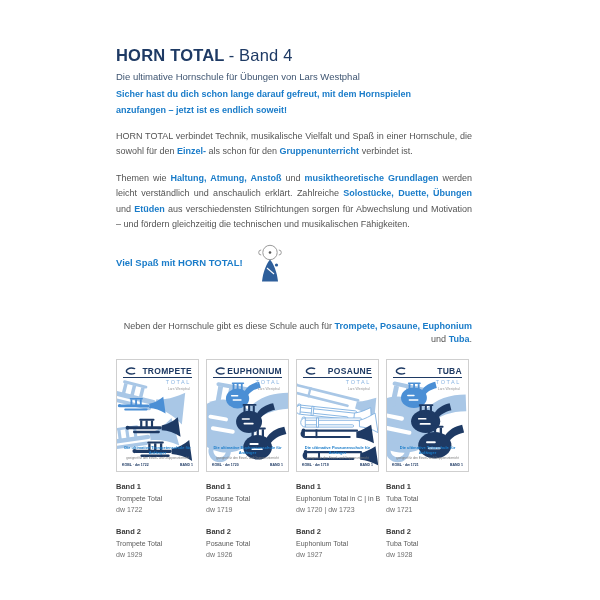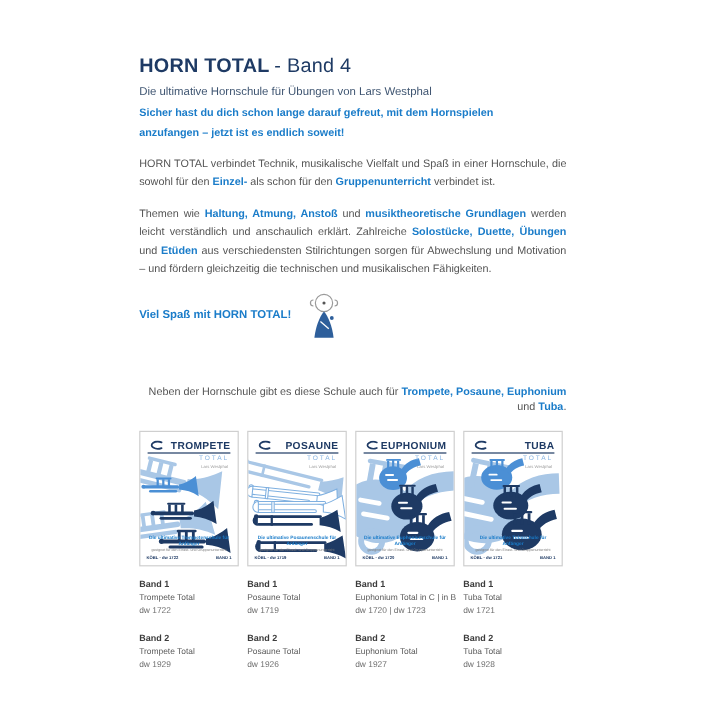--- a/index.html
+++ b/index.html
@@ -152,20 +152,48 @@
           <div class="cover-subline">geeignet für den Einzel- und Gruppenunterricht</div>
           <div class="cover-footrow">
             <span>KÖBL · dw 1722</span>
             <span>BAND 1</span>
           </div>
         </div>
       </div>
 
       <div class="cover">
         <svg class="cover-art" viewBox="0 0 83 113">
+          <use href="#euphonium" fill="#a9c7e6" transform="translate(-14,16) rotate(10) scale(2.25)"></use>
+          <circle cx="13" cy="93" r="9" fill="none" stroke="#a9c7e6" stroke-width="5"></circle>
+          <use href="#euphonium" fill="#4b8fd5" transform="translate(16,22) scale(0.85)"></use>
+          <use href="#euphonium" fill="#1e3a64" transform="translate(26,44) scale(0.95)"></use>
+          <use href="#euphonium" fill="#1e3a64" transform="translate(33,68) scale(1.05)"></use>
+        </svg>
+        <div class="cover-head">
+          <div class="cover-title-row">
+            <svg width="13" height="8" viewBox="0 0 14 8">
+                <use href="#swoosh-shape"></use>
+              </svg>
+            <span class="cover-name">EUPHONIUM</span>
+          </div>
+          <div class="cover-total">TOTAL</div>
+          <div class="cover-author">Lars Westphal</div>
+        </div>
+        <div class="cover-foot">
+          <div class="cover-tagline">Die ultimative Euphoniumschule für Anfänger</div>
+          <div class="cover-subline">geeignet für den Einzel- und Gruppenunterricht</div>
+          <div class="cover-footrow">
+            <span>KÖBL · dw 1720</span>
+            <span>BAND 1</span>
+          </div>
+        </div>
+      </div>
+
+      <div class="cover">
+        <svg class="cover-art" viewBox="0 0 83 113">
           <use href="#trombone" fill="#a9c7e6" transform="translate(-8,16) rotate(14) scale(1.15)"></use>
           <use href="#trombone" fill="#ffffff" stroke="#7fb0e0" stroke-width="0.9" transform="translate(-4,40) rotate(6)"></use>
           <use href="#trombone" fill="#ffffff" stroke="#7fb0e0" stroke-width="0.9" transform="translate(0,54)"></use>
           <use href="#trombone" fill="#1e3a64" transform="translate(0,66) scale(0.95)"></use>
           <use href="#trombone" fill="#1e3a64" transform="translate(2,88) scale(0.98)"></use>
         </svg>
         <div class="cover-head">
           <div class="cover-title-row">
             <svg width="13" height="8" viewBox="0 0 14 8">
                 <use href="#swoosh-shape"></use>
@@ -173,48 +201,20 @@
             <span class="cover-name">POSAUNE</span>
           </div>
           <div class="cover-total">TOTAL</div>
           <div class="cover-author">Lars Westphal</div>
         </div>
         <div class="cover-foot">
           <div class="cover-tagline">Die ultimative Posaunenschule für Anfänger</div>
           <div class="cover-subline">geeignet für den Einzel- und Gruppenunterricht</div>
           <div class="cover-footrow">
             <span>KÖBL · dw 1719</span>
-            <span>BAND 1</span>
-          </div>
-        </div>
-      </div>
-
-      <div class="cover">
-        <svg class="cover-art" viewBox="0 0 83 113">
-          <use href="#euphonium" fill="#a9c7e6" transform="translate(-14,16) rotate(10) scale(2.25)"></use>
-          <circle cx="13" cy="93" r="9" fill="none" stroke="#a9c7e6" stroke-width="5"></circle>
-          <use href="#euphonium" fill="#4b8fd5" transform="translate(16,22) scale(0.85)"></use>
-          <use href="#euphonium" fill="#1e3a64" transform="translate(26,44) scale(0.95)"></use>
-          <use href="#euphonium" fill="#1e3a64" transform="translate(33,68) scale(1.05)"></use>
-        </svg>
-        <div class="cover-head">
-          <div class="cover-title-row">
-            <svg width="13" height="8" viewBox="0 0 14 8">
-                <use href="#swoosh-shape"></use>
-              </svg>
-            <span class="cover-name">EUPHONIUM</span>
-          </div>
-          <div class="cover-total">TOTAL</div>
-          <div class="cover-author">Lars Westphal</div>
-        </div>
-        <div class="cover-foot">
-          <div class="cover-tagline">Die ultimative Euphoniumschule für Anfänger</div>
-          <div class="cover-subline">geeignet für den Einzel- und Gruppenunterricht</div>
-          <div class="cover-footrow">
-            <span>KÖBL · dw 1720</span>
             <span>BAND 1</span>
           </div>
         </div>
       </div>
 
       <div class="cover">
         <svg class="cover-art" viewBox="0 0 83 113">
           <use href="#tuba" fill="#a9c7e6" transform="translate(-18,14) rotate(12) scale(2.1)"></use>
           <circle cx="11" cy="92" r="10" fill="none" stroke="#a9c7e6" stroke-width="5"></circle>
           <use href="#tuba" fill="#4b8fd5" transform="translate(12,22) scale(0.78)"></use>

